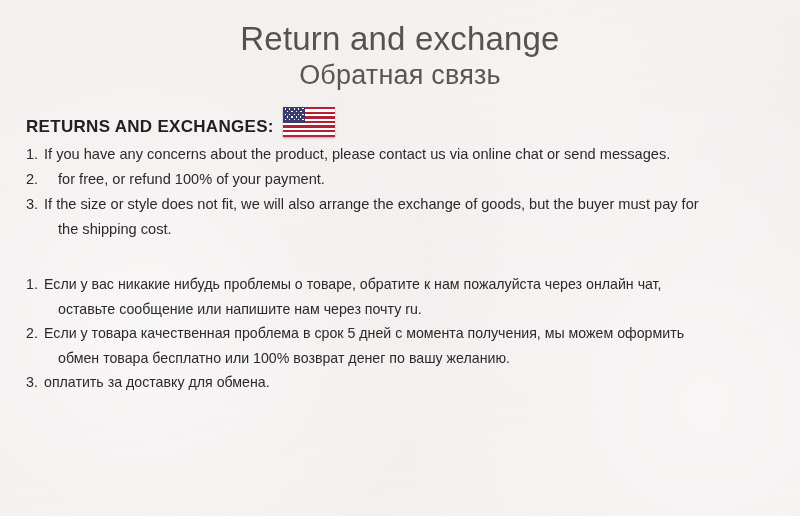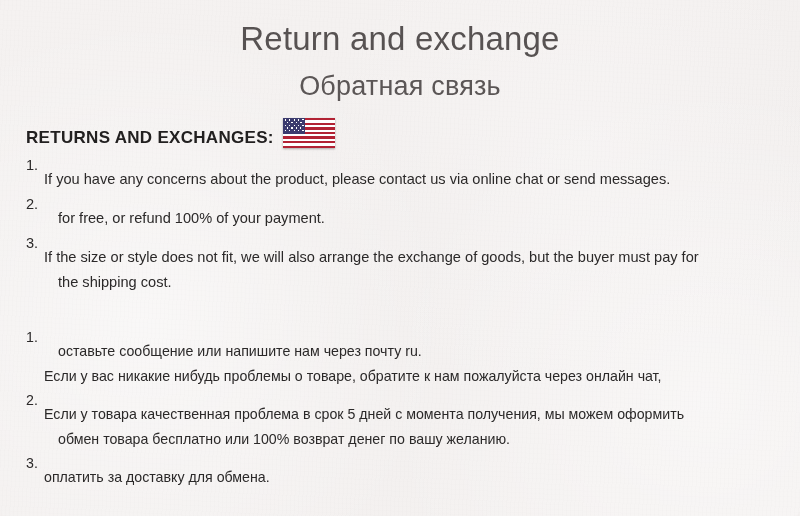--- a/index.html
+++ b/index.html
@@ -56,21 +56,21 @@
     font-weight: 400;
     color: #575252;
     letter-spacing: 0.2px;
   }
   .title-ru {
     font-size: 27px;
     line-height: 32px;
     font-weight: 400;
     color: #5b5656;
     letter-spacing: 0.2px;
-    margin-top: 12px;
+    margin-top: 1px;
   }
 
   
   .section {
     margin-left: 26px;
   }
   .section-en { margin-top: 16px; }
   .section-ru { margin-top: 30px; }
 
   .section-head {
@@ -103,21 +103,21 @@
   }
   .list-item {
     display: flex;
     align-items: flex-start;
   }
   .item-num {
     width: 18px;
     flex: 0 0 auto;
     text-align: left;
   }
-  .item-body { flex: 1 1 auto; margin-top: 14px; }
+  .item-body { flex: 1 1 auto; }
 
   .list-en .item-num,
   .list-en .line {
     font-size: 14.6px;
     line-height: 25px;
     color: #2b2929;
   }
   .list-ru .item-num,
   .list-ru .line {
     font-size: 14.2px;
@@ -212,22 +212,22 @@
       </div>
     </div>
 
     <div class="section section-ru">
 
       <div class="list list-ru">
 
         <div class="list-item">
           <div class="item-num">1.</div>
           <div class="item-body">
+            <div class="line">Если  у вас никакие нибудь проблемы о товаре, обратите к нам пожалуйста через онлайн чат,</div>
             <div class="line cont">оставьте сообщение или напишите нам через почту ru.</div>
-            <div class="line">Если  у вас никакие нибудь проблемы о товаре, обратите к нам пожалуйста через онлайн чат,</div>
           </div>
         </div>
 
         <div class="list-item">
           <div class="item-num">2.</div>
           <div class="item-body">
             <div class="line">Если у товара качественная проблема в срок 5 дней с момента получения, мы можем оформить</div>
             <div class="line cont">обмен товара бесплатно или 100% возврат денег по вашу желанию.</div>
           </div>
         </div>

